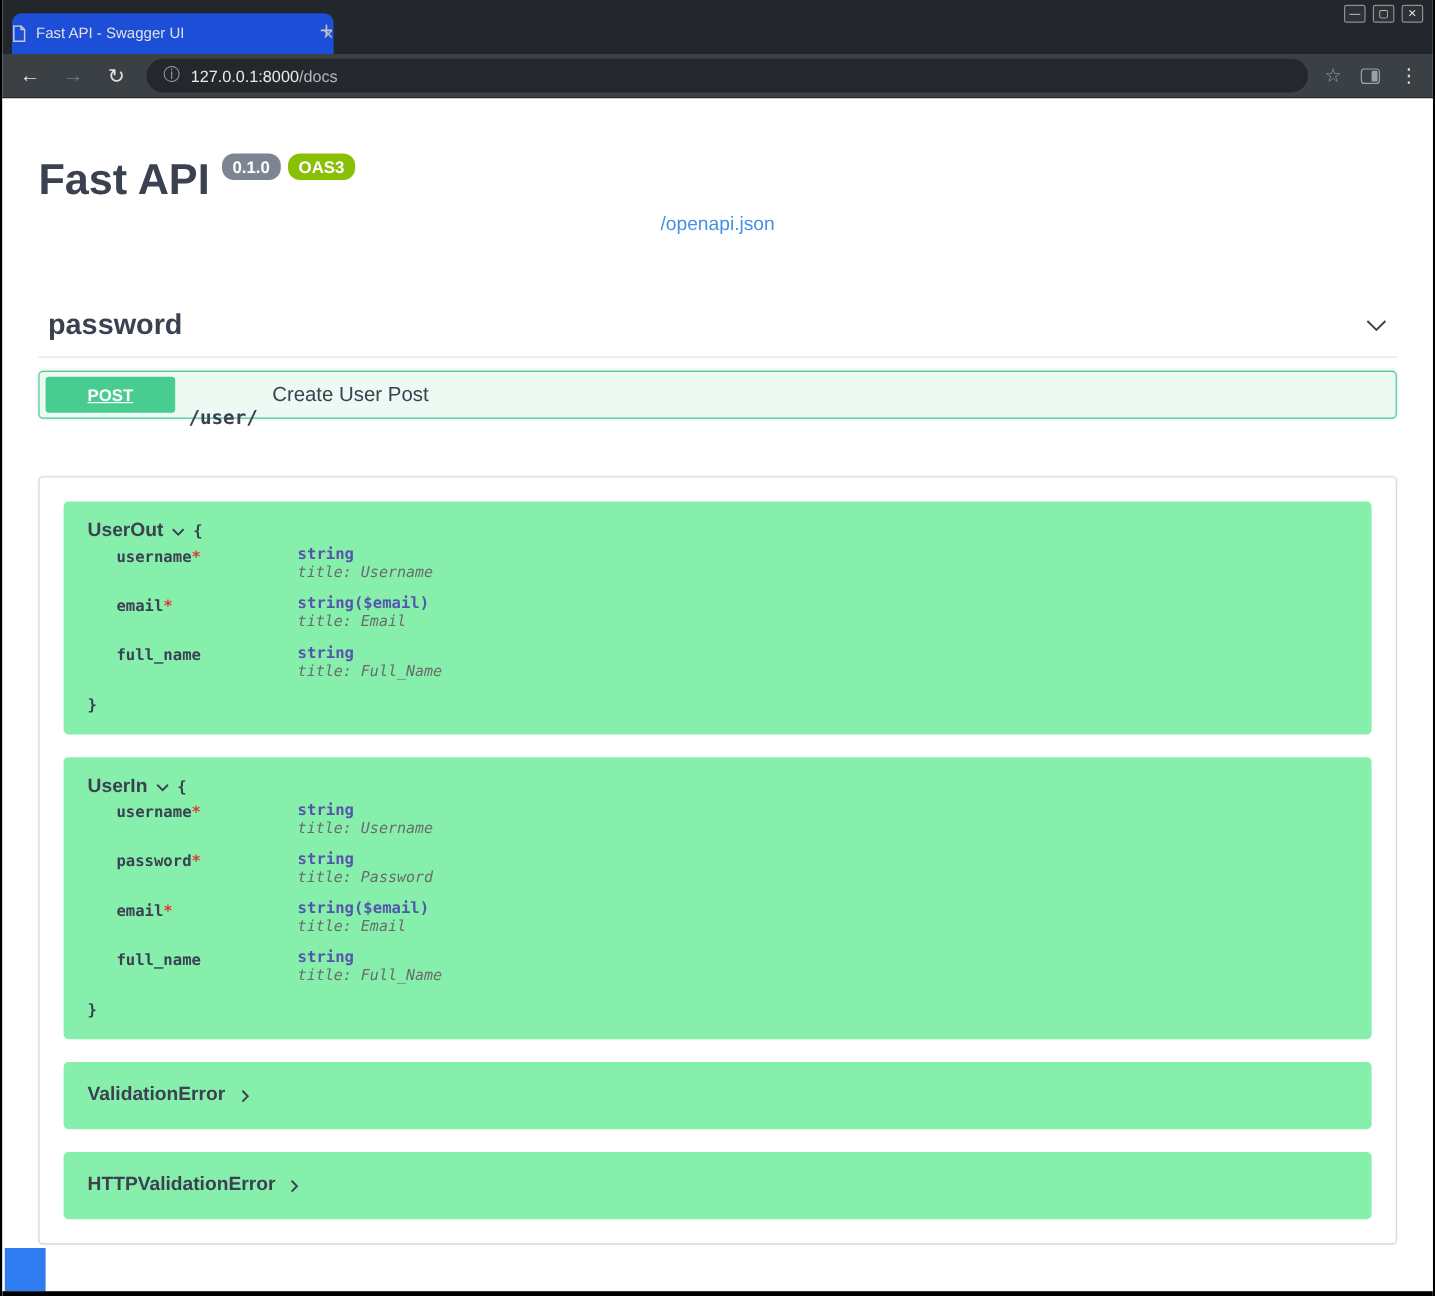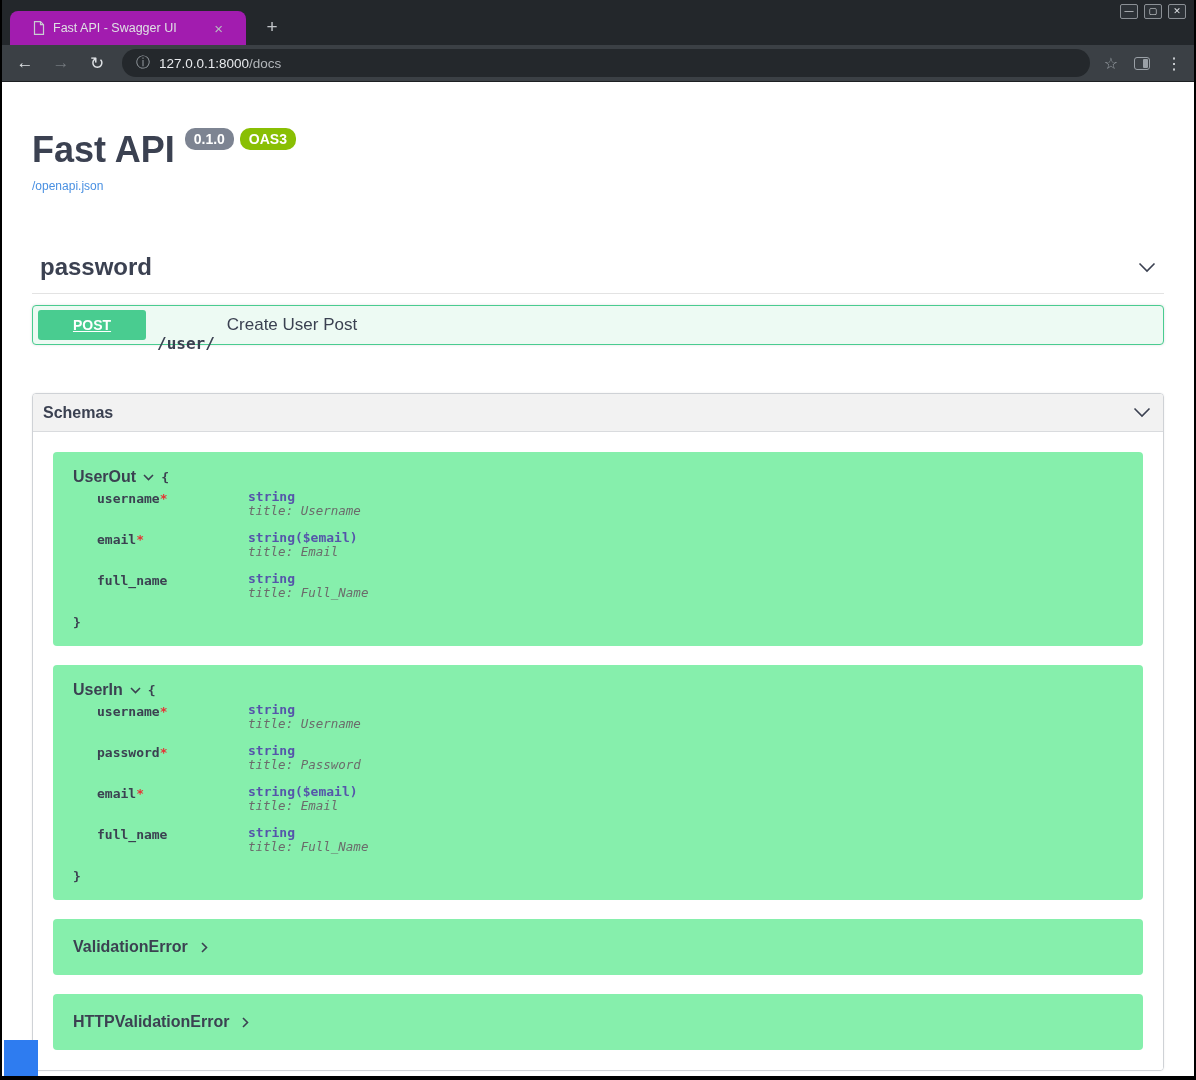--- a/index.html
+++ b/index.html
@@ -7,22 +7,22 @@
   body { font-family:"Liberation Sans", sans-serif; }
 
   .window { position:absolute; inset:0; border-left:2px solid #000; border-right:2px solid #000;
             display:flex; flex-direction:column; background:#fff; }
 
   
   .tabstrip { height:45px; background:#23272b; position:relative; flex:none; }
   .win-controls { position:absolute; top:4px; right:8px; display:flex; gap:6px; }
   .win-btn { width:18px; height:15px; border:1px solid #8b9095; border-radius:2px; color:#dfe2e5;
              font-size:9px; line-height:13px; text-align:center; background:#2d3237; cursor:default; }
-  .tab { position:absolute; left:8px; bottom:0; width:236px; height:34px; background:#a21caf;
-         border-radius:8px 8px 0 0; display:flex; align-items:center; padding:0 23px; gap:8px; }
+  .tab { position:absolute; left:8px; bottom:0; width:268px; height:34px; background:#1d4ed8;
+         border-radius:8px 8px 0 0; display:flex; align-items:center; padding:0 0; gap:8px; }
   .tab-title { color:#dfe1e4; font-size:12.5px; white-space:nowrap; overflow:hidden; flex:1; }
   .tab-close { color:#b7bbc0; font-size:15px; line-height:15px; }
   .newtab-btn { position:absolute; left:258px; bottom:6px; color:#c0c4c8; font-size:19px;
                 width:24px; height:24px; text-align:center; line-height:23px; }
   .favicon { width:12px; height:14px; flex:none; }
 
   
   .toolbar { height:37px; background:#3b4045; display:flex; align-items:center; padding:0 12px;
              gap:14px; flex:none; border-bottom:1px solid #1c1f22; }
   .nav-icon { font-size:17px; color:#dfe2e5; width:22px; text-align:center; }
@@ -41,21 +41,21 @@
 
   
   .content { flex:1; background:#fff; overflow:hidden; position:relative;
              padding:46px 30px 0 30px; color:#3b4151; }
 
   .api-title { font-size:36px; font-weight:700; color:#3b4151; display:inline; }
   .badges { display:inline-flex; gap:6px; margin-left:10px; vertical-align:18px; }
   .badge { font-size:14px; font-weight:700; color:#fff; padding:3px 9px; border-radius:10px; }
   .badge.version { background:#7d8492; }
   .badge.oas { background:#89bf04; }
-  .spec-link { display:block; margin-top:8px; font-size:12px; color:#4990e2; text-decoration:none; }
+  .spec-link { display:block; margin-top:8px; font-size:16px; color:#4990e2; text-decoration:none;text-align:center; }
 
   .tag-section { margin-top:52px; display:flex; justify-content:space-between; align-items:center;
                  padding:8px 8px 12px 8px; border-bottom:1px solid #e3e3e3; }
   .tag-name { font-size:24px; font-weight:700; color:#3b4151; }
 
   .chev { stroke:#3b4151; stroke-width:1.6; fill:none; }
 
   .opblock { margin-top:11px; border:1px solid #49cc90; background:#edfaf3; border-radius:4px;
              box-shadow:0 0 3px rgba(0,0,0,.12); display:flex; align-items:center; padding:5px; height:40px; }
   .method-badge { background:#49cc90; color:#fff; font-weight:700; font-size:14px; width:108px;
@@ -147,26 +147,20 @@
         </svg>
     </div>
 
     <div class="opblock">
       <span class="method-badge">POST</span>
       <span class="op-path">/user/</span>
       <span class="op-summary">Create User Post</span>
     </div>
 
     <div class="models">
-      <div class="models-header">
-        <span class="models-title">Schemas</span>
-        <svg class="chev" width="18" height="11" viewBox="0 0 18 11">
-            <polyline points="1.5,1.5 9,9 16.5,1.5"></polyline>
-          </svg>
-      </div>
       <div class="models-body">
 
         <div class="model-box">
           <div class="model-title">
             <span class="model-name">UserOut</span>
             <svg class="chev" width="11" height="7" viewBox="0 0 11 7">
                 <polyline points="1,1 5.5,5.5 10,1"></polyline>
               </svg>
             <span class="brace">{</span>
           </div>

